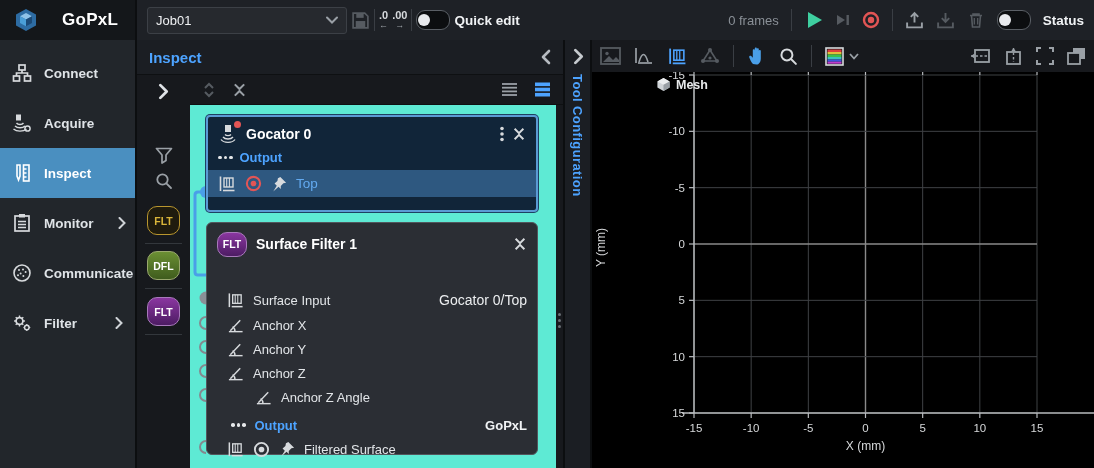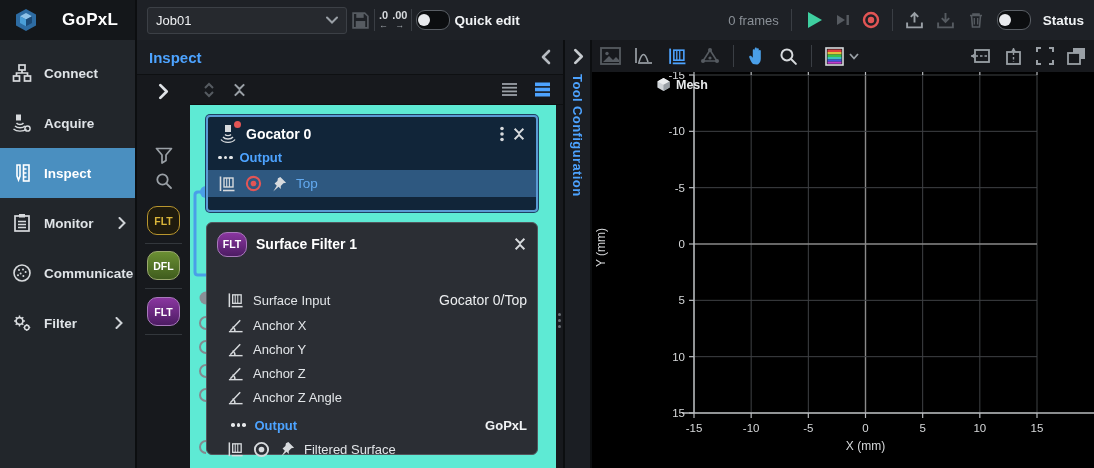--- a/index.html
+++ b/index.html
@@ -489,21 +489,21 @@
             <svg width="17" height="17" viewBox="0 0 18 18">
                 <g fill="none" stroke="currentColor" stroke-width="1.5">
                   <path d="M2,15.5 H16.5"></path>
                   <path d="M3.5,14.5 L14,3.5"></path>
                   <path d="M8.5,15.5 A7,7 0 0 0 6,10"></path>
                 </g>
               </svg>
           </span>
           <span class="f-label">Anchor Z</span>
         </div>
-        <div class="f-row" style="top:163px;padding-left:20px;">
+        <div class="f-row" style="top:163px;padding-left:12px;margin-left:36px;">
           <span class="ic white">
             <svg width="17" height="17" viewBox="0 0 18 18">
                 <g fill="none" stroke="currentColor" stroke-width="1.5">
                   <path d="M2,15.5 H16.5"></path>
                   <path d="M3.5,14.5 L14,3.5"></path>
                   <path d="M8.5,15.5 A7,7 0 0 0 6,10"></path>
                 </g>
               </svg>
           </span>
           <span class="f-label">Anchor Z Angle</span>

